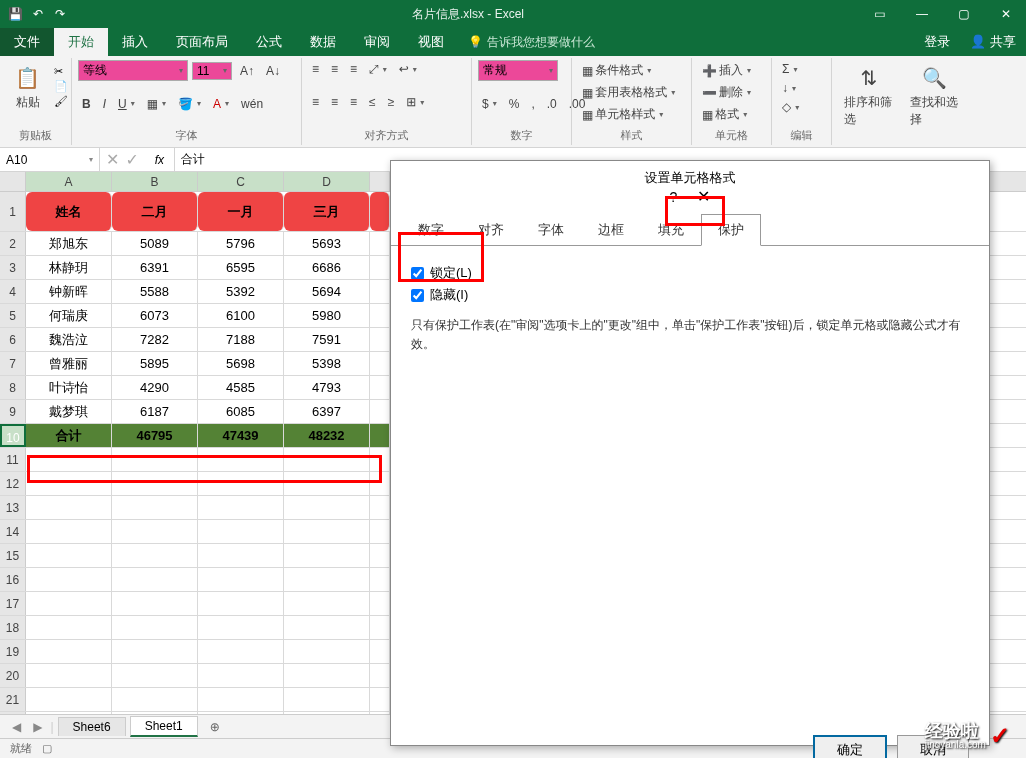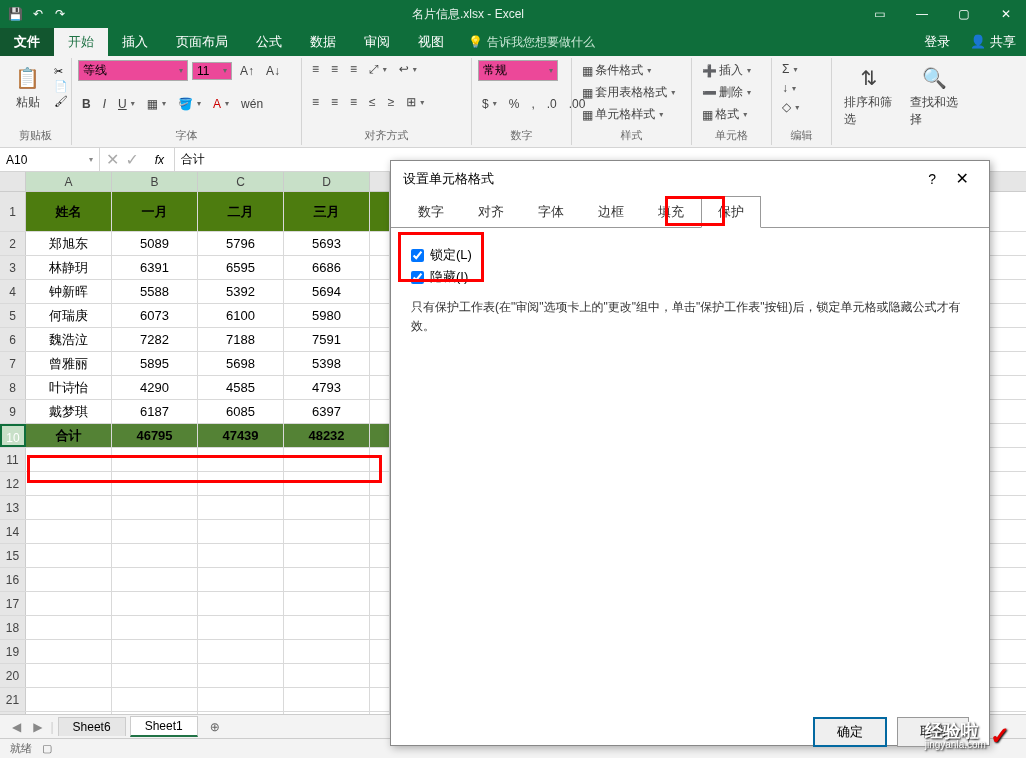--- a/index.html
+++ b/index.html
@@ -8,21 +8,21 @@
 .titlebar { height: 28px; background: #0f6e3b; color: #fff; display: flex; align-items: center; font-size: 12px; }
 .titlebar .qat { display: flex; gap: 6px; padding: 0 8px; align-items: center; }
 .titlebar .qat span { width: 16px; height: 16px; display: flex; align-items: center; justify-content: center; }
 .titlebar .title { flex: 1; text-align: center; opacity: .9; }
 .titlebar .winctl { display: flex; gap: 2px; }
 .titlebar .winctl span { width: 40px; height: 28px; display: flex; align-items: center; justify-content: center; }
 
 .menubar { height: 28px; background: #0f6e3b; display: flex; align-items: center; }
 .menubar .tab { color: #fff; padding: 0 14px; font-size: 13px; line-height: 28px; }
 .menubar .tab.active { background: #f3f3f3; color: #217346; }
-.menubar .filetab { background: #12562f; color: #fff; padding: 0 14px; line-height: 28px; font-size: 13px; font-weight: bold; }
+.menubar .filetab { background: #12562f; color: #fff; padding: 0 14px; line-height: 28px; font-size: 13px; }
 .menubar .tellme { color: #c8e6d4; font-size: 12px; margin-left: 10px; display: flex; align-items: center; gap: 4px; }
 .menubar .right { margin-left: auto; display: flex; }
 .menubar .right .tab { padding: 0 10px; }
 
 .ribbon { height: 92px; background: #f3f3f3; border-bottom: 1px solid #d4d4d4; display: flex; padding: 2px 0; }
 .ribbon .group { border-right: 1px solid #d4d4d4; padding: 2px 6px; display: flex; flex-direction: column; justify-content: space-between; font-size: 11px; }
 .ribbon .glabel { text-align: center; color: #6a6a6a; font-size: 11px; padding-top: 2px; }
 .ribbon .row { display: flex; align-items: center; gap: 4px; }
 .ribbon .btn { padding: 2px 4px; color: #444; display: flex; align-items: center; gap: 2px; font-size: 12px; }
 .ribbon .combo { border: 1px solid #ababab; background: #ec4899; padding: 1px 4px; font-size: 12px; display: flex; align-items: center; justify-content: space-between; }
@@ -39,31 +39,31 @@
 .sheet { display: flex; height: 564px; position: relative; }
 .colheads { height: 20px; display: flex; background: #e6e6e6; border-bottom: 1px solid #ccc; }
 .colheads .corner { width: 26px; border-right: 1px solid #ccc; }
 .colheads .ch { width: 86px; text-align: center; border-right: 1px solid #ccc; font-size: 12px; color: #444; line-height: 20px; }
 .colheads .ch.part { width: 20px; }
 .rows { display: flex; flex-direction: column; }
 .rows .r { display: flex; height: 24px; border-bottom: 1px solid #d9d9d9; }
 .rows .rh { width: 26px; background: #e6e6e6; border-right: 1px solid #ccc; text-align: center; font-size: 12px; color: #444; line-height: 24px; }
 .rows .cell { width: 86px; border-right: 1px solid #d9d9d9; font-size: 13px; text-align: center; line-height: 24px; }
 .rows .cell.part { width: 20px; }
-.rows .hdr .cell { background: #4d7c0f; font-weight: bold; }
+.rows .hdr .cell { background: #ef4444; font-weight: bold; border-radius: 6px; }
 .rows .hdr { height: 40px; }
 .rows .hdr .rh { line-height: 40px; }
 .rows .hdr .cell { line-height: 40px; }
 .rows .total .cell { background: #548235; color: #000; font-weight: bold; }
 .rows .total .rh { background: #0f6e3b; color: #fff; border: 2px solid #0f6e3b; }
 
 .redbox1 { position: absolute; border: 3px solid #f00; left: 27px; top: 455px; width: 355px; height: 28px; z-index: 10; pointer-events: none; }
 
 .dialog { position: absolute; left: 390px; top: 160px; width: 600px; height: 586px; background: #fff; border: 1px solid #888; box-shadow: 2px 2px 8px rgba(0,0,0,.3); z-index: 100; }
-.dialog .dtitle { padding: 8px 12px; font-size: 13px; display: flex; justify-content: space-between; align-items: center; }
+.dialog .dtitle { padding: 8px 12px; font-size: 13px; display: flex; justify-content: space-between; align-items: center; flex-direction: column; }
 .dialog .dtitle .close { font-size: 16px; padding: 0 8px; }
 .dialog .dtitle .help { font-size: 14px; padding: 0 8px; }
 .dialog .tabs { display: flex; padding: 0 10px; }
 .dialog .dtab { padding: 6px 16px; font-size: 13px; color: #333; border: 1px solid transparent; }
 .dialog .dtab.active { border: 1px solid #999; border-bottom: 1px solid #fff; background: #fff; position: relative; z-index: 2; }
 .dialog .body { border-top: 1px solid #999; margin-top: -1px; padding: 16px 20px; height: 480px; }
 .dialog .chk { display: flex; align-items: center; gap: 6px; font-size: 13px; padding: 2px 0; }
 .dialog .chk input { width: 13px; height: 13px; }
 .dialog .note { font-size: 12px; color: #333; margin-top: 10px; line-height: 1.6; }
 .dialog .btns { display: flex; justify-content: flex-end; gap: 10px; padding: 10px 20px; }
@@ -254,22 +254,22 @@
       <div class="ch sel">A</div>
       <div class="ch sel">B</div>
       <div class="ch sel">C</div>
       <div class="ch sel">D</div>
       <div class="ch part"></div>
     </div>
     <div class="rows" id="rows">
         <div class="r hdr">
           <div class="rh">1</div>
           <div class="cell">姓名</div>
+          <div class="cell">二月</div>
           <div class="cell">一月</div>
-          <div class="cell">二月</div>
           <div class="cell">三月</div>
           <div class="cell part"></div>
         </div>
         <div class="r ">
           <div class="rh">2</div>
           <div class="cell">郑旭东</div>
           <div class="cell">5089</div>
           <div class="cell">5796</div>
           <div class="cell">5693</div>
           <div class="cell part"></div>

